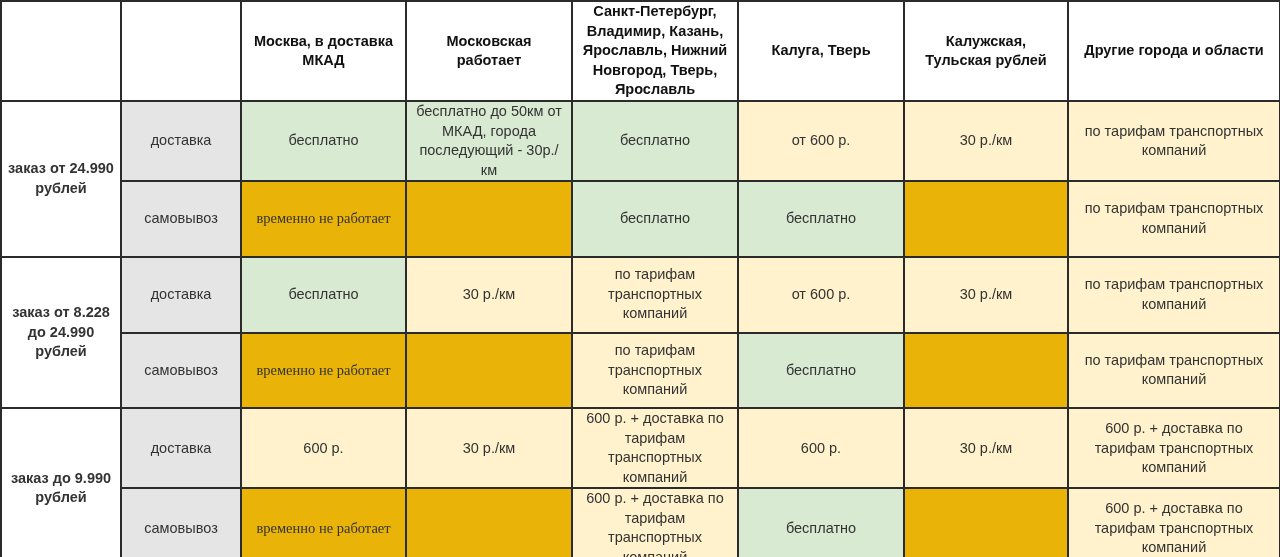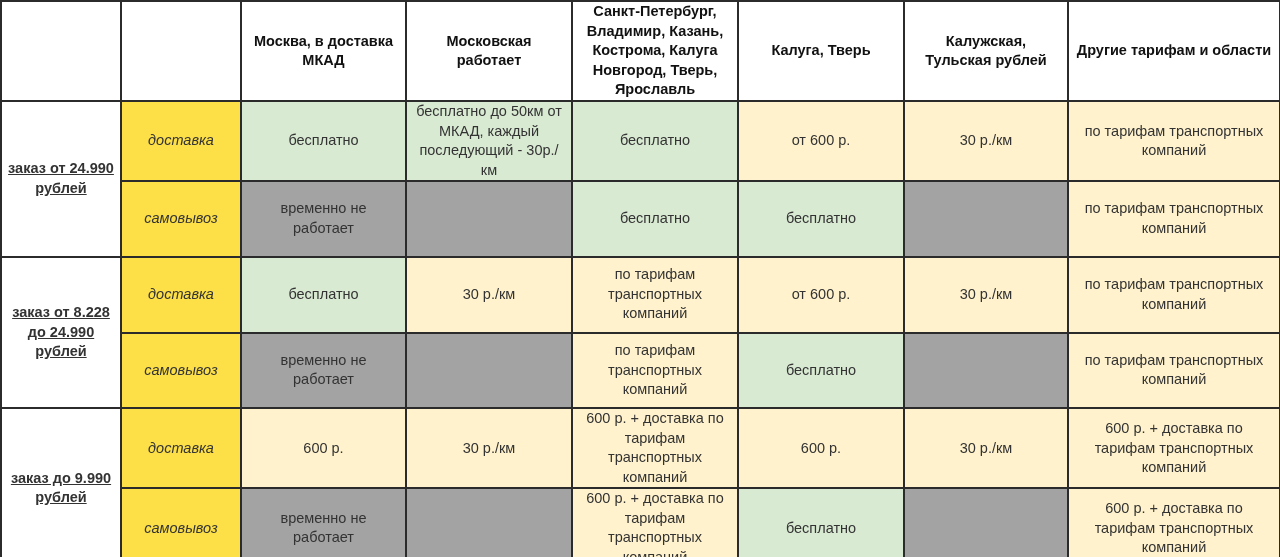--- a/index.html
+++ b/index.html
@@ -23,27 +23,26 @@
   table.grid th {
     font-weight:bold;
     color:#111111;
     background:#ffffff;
     height:98px;
   }
   td.group {
     font-weight:bold;
     color:#111111;
     background:#ffffff;
-    text-decoration:underline;
   }
-  td.kind { background:#fde047; color:#444;font-style:italic; }
+  td.kind { background:#e5e5e5; color:#444; }
   tr.r { height:75.8px; }
   .green { background:#d9ead3; }
   .yellow { background:#fff2cc; }
-  .gray { background:#a3a3a3; }
+  .gray { background:#eab308;font-family:Liberation Serif, serif; }
 </style>
 </head>
 <body>
 
 <table class="grid">
   <colgroup>
     <col style="width:120px">
     <col style="width:120px">
     <col style="width:165px">
     <col style="width:166px">
@@ -51,33 +50,33 @@
     <col style="width:166px">
     <col style="width:164px">
     <col style="width:212px">
   </colgroup>
   <thead>
     <tr>
       <th></th>
       <th></th>
       <th>Москва, в доставка МКАД</th>
       <th>Московская работает</th>
-      <th>Санкт-Петербург, Владимир, Казань, Кострома, Калуга Новгород, Тверь, Ярославль</th>
+      <th>Санкт-Петербург, Владимир, Казань, Ярославль, Нижний Новгород, Тверь, Ярославль</th>
       <th>Калуга, Тверь</th>
       <th>Калужская, Тульская рублей</th>
-      <th>Другие тарифам и области</th>
+      <th>Другие города и области</th>
     </tr>
   </thead>
   <tbody>
 
     <tr class="r">
       <td class="group" rowspan="2">заказ от 24.990 рублей</td>
       <td class="kind">доставка</td>
       <td class="green">бесплатно</td>
-      <td class="green">бесплатно до 50км от МКАД, каждый последующий - 30р./км</td>
+      <td class="green">бесплатно до 50км от МКАД, города последующий - 30р./км</td>
       <td class="green">бесплатно</td>
       <td class="yellow">от 600 р.</td>
       <td class="yellow">30 р./км</td>
       <td class="yellow">по тарифам транспортных компаний</td>
     </tr>
     <tr class="r">
       <td class="kind">самовывоз</td>
       <td class="gray">временно не работает</td>
       <td class="gray"></td>
       <td class="green">бесплатно</td>

